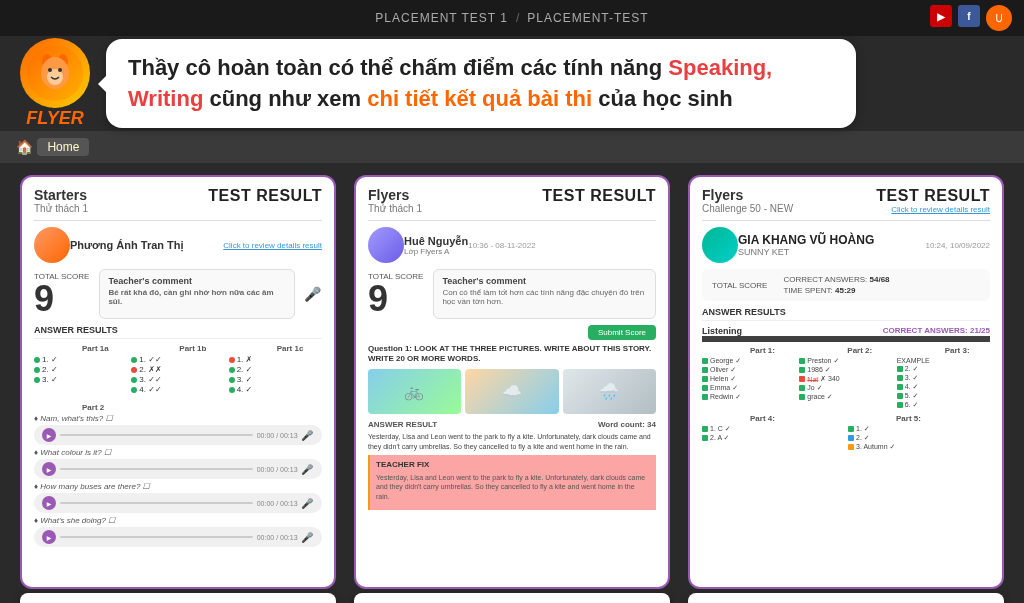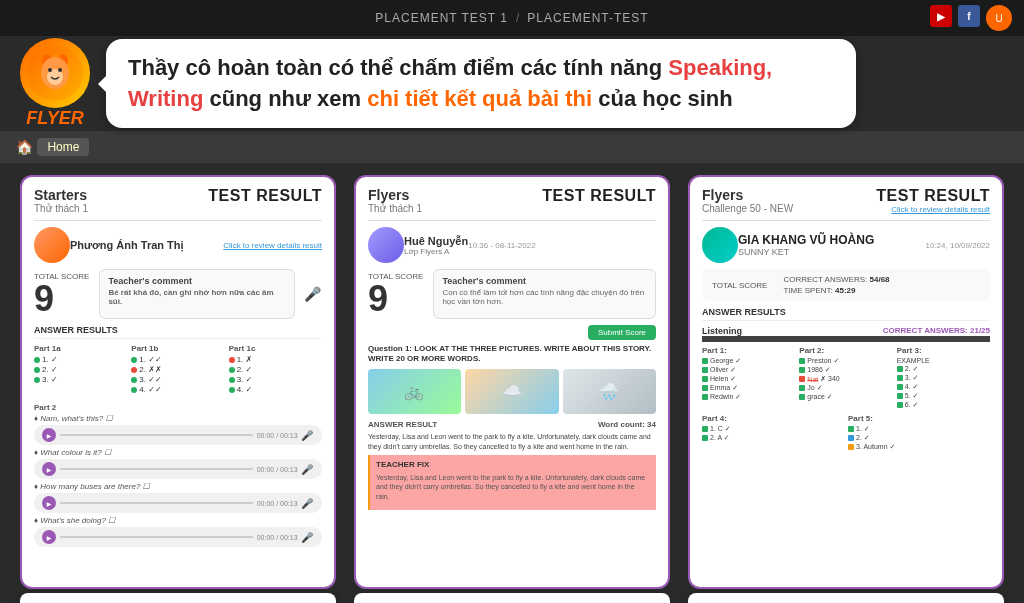--- a/index.html
+++ b/index.html
@@ -278,20 +278,21 @@
       display: grid;
       grid-template-columns: 1fr 1fr 1fr;
       gap: 4px;
       margin-bottom: 8px;
     }
     .part-col-title {
       font-size: 8px;
       font-weight: bold;
       color: #555;
       margin-bottom: 2px;
+      margin-left: 48px;
     }
     .part-item {
       font-size: 8px;
       color: #333;
       margin-bottom: 1px;
       display: flex;
       align-items: center;
       gap: 2px;
     }
     .dot-green { width: 6px; height: 6px; background: #27ae60; border-radius: 50%; display: inline-block; }

